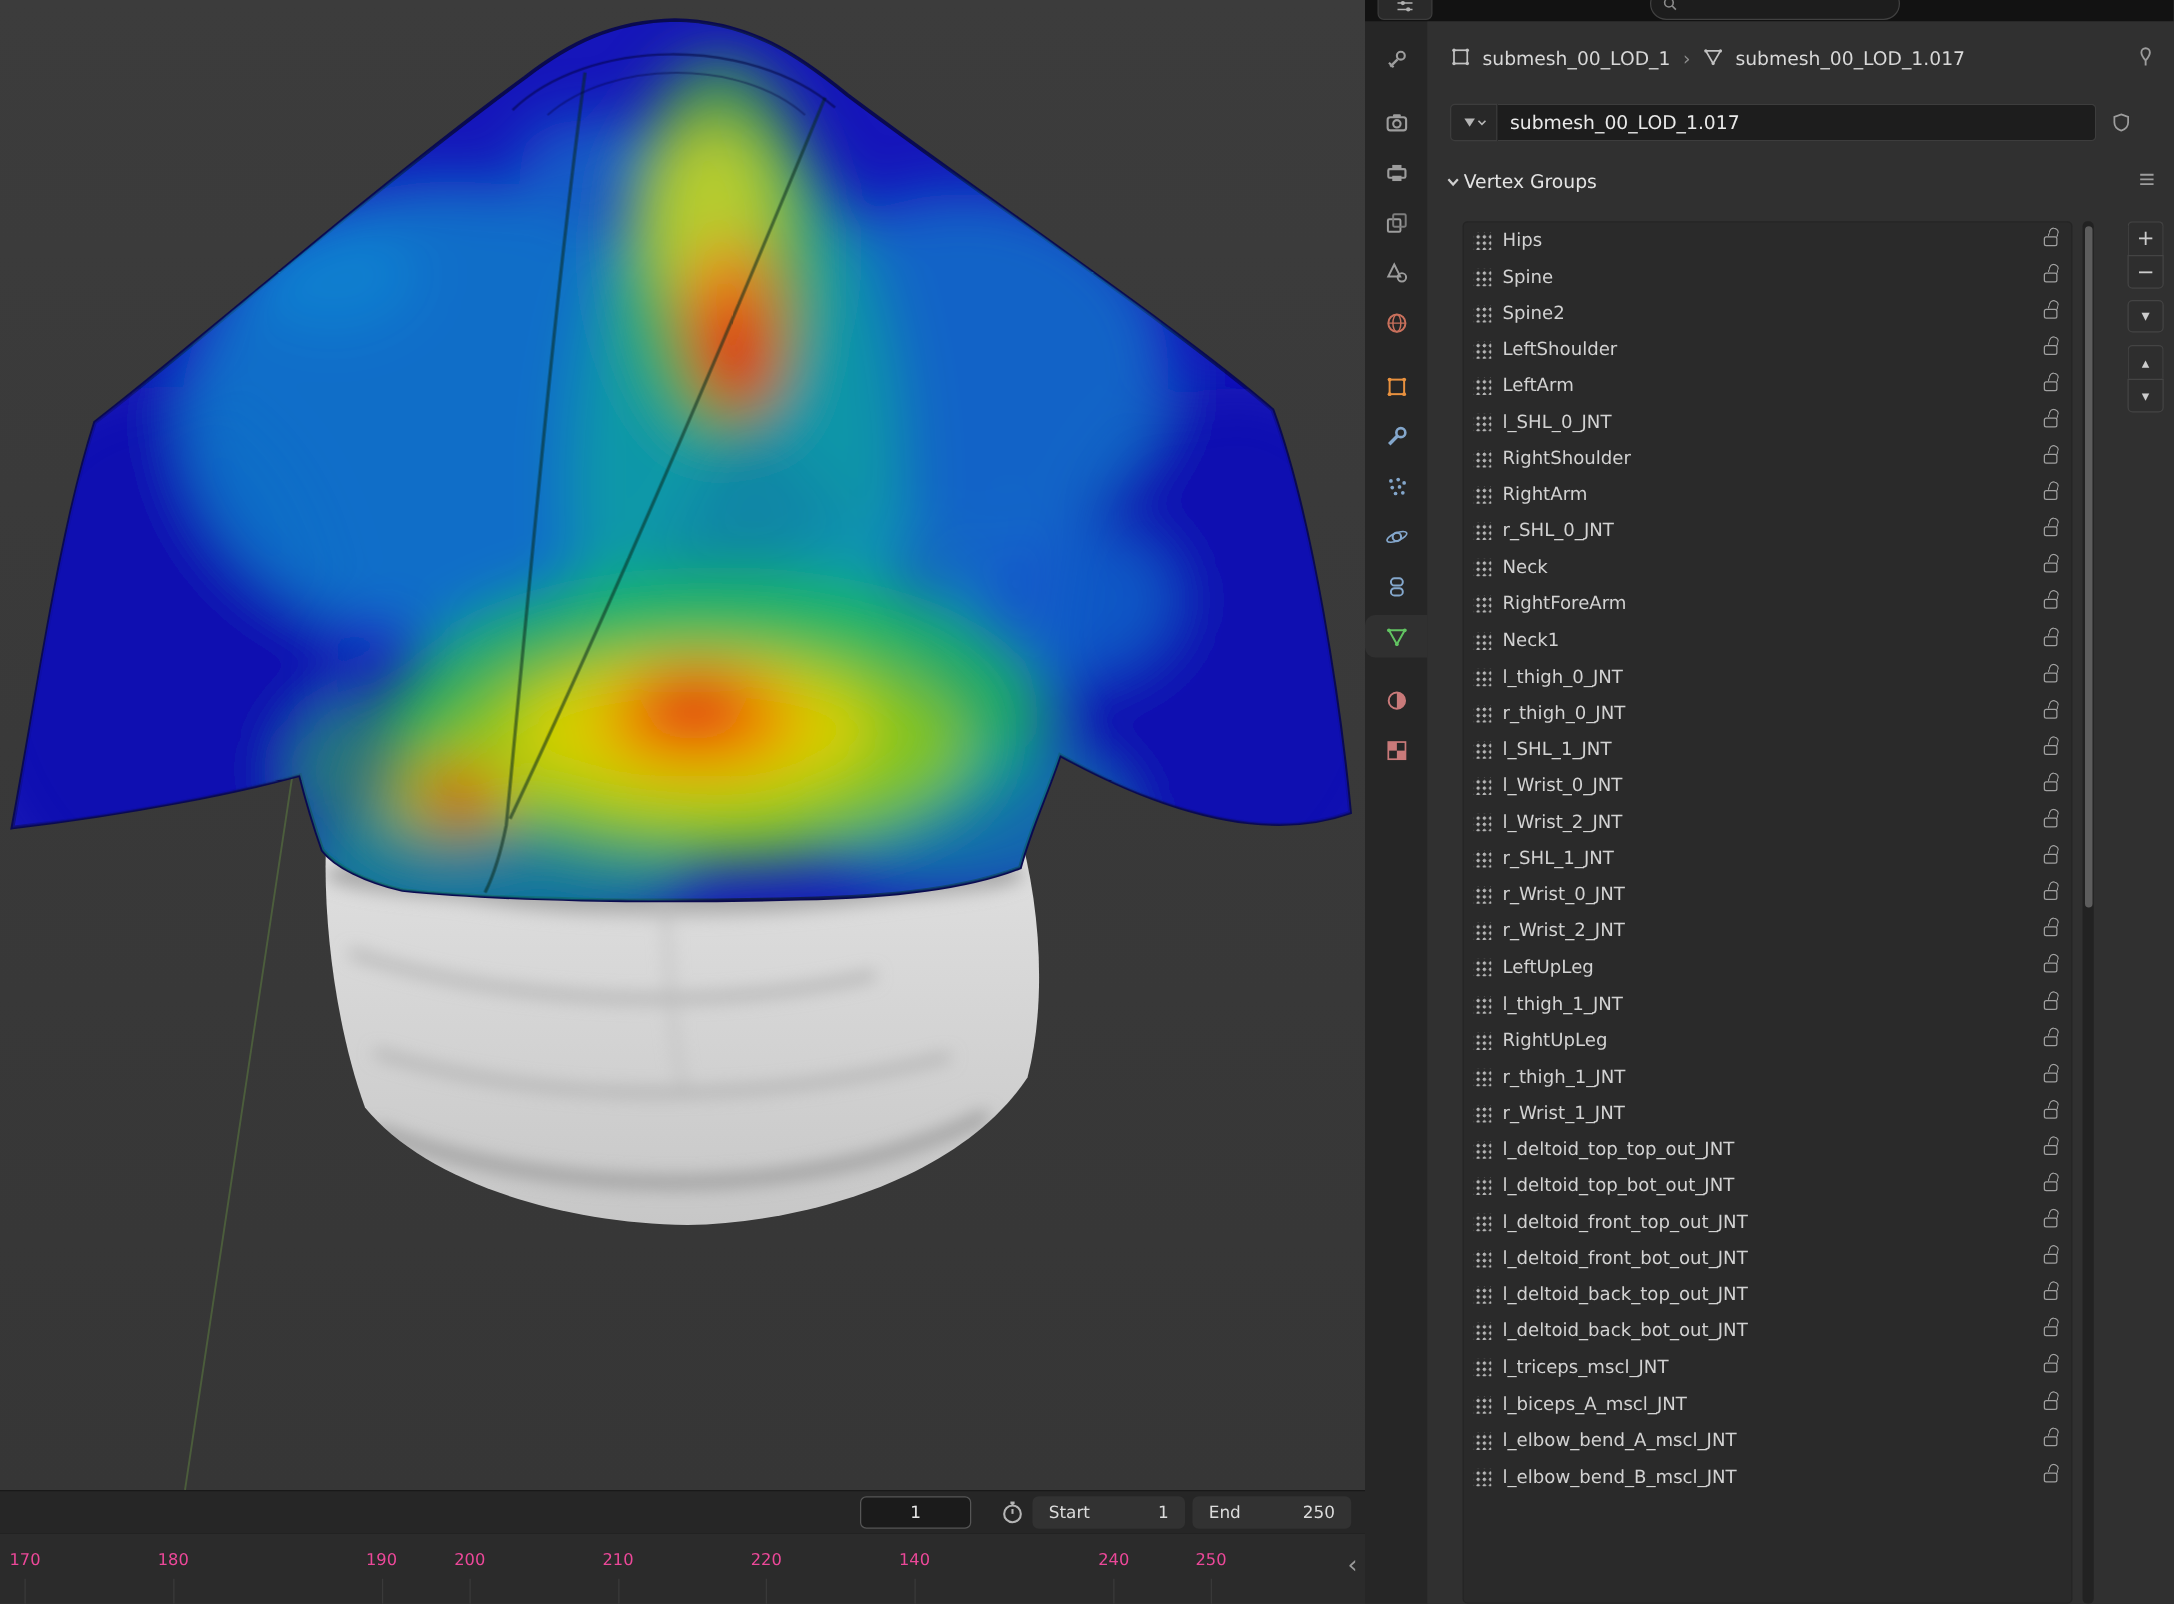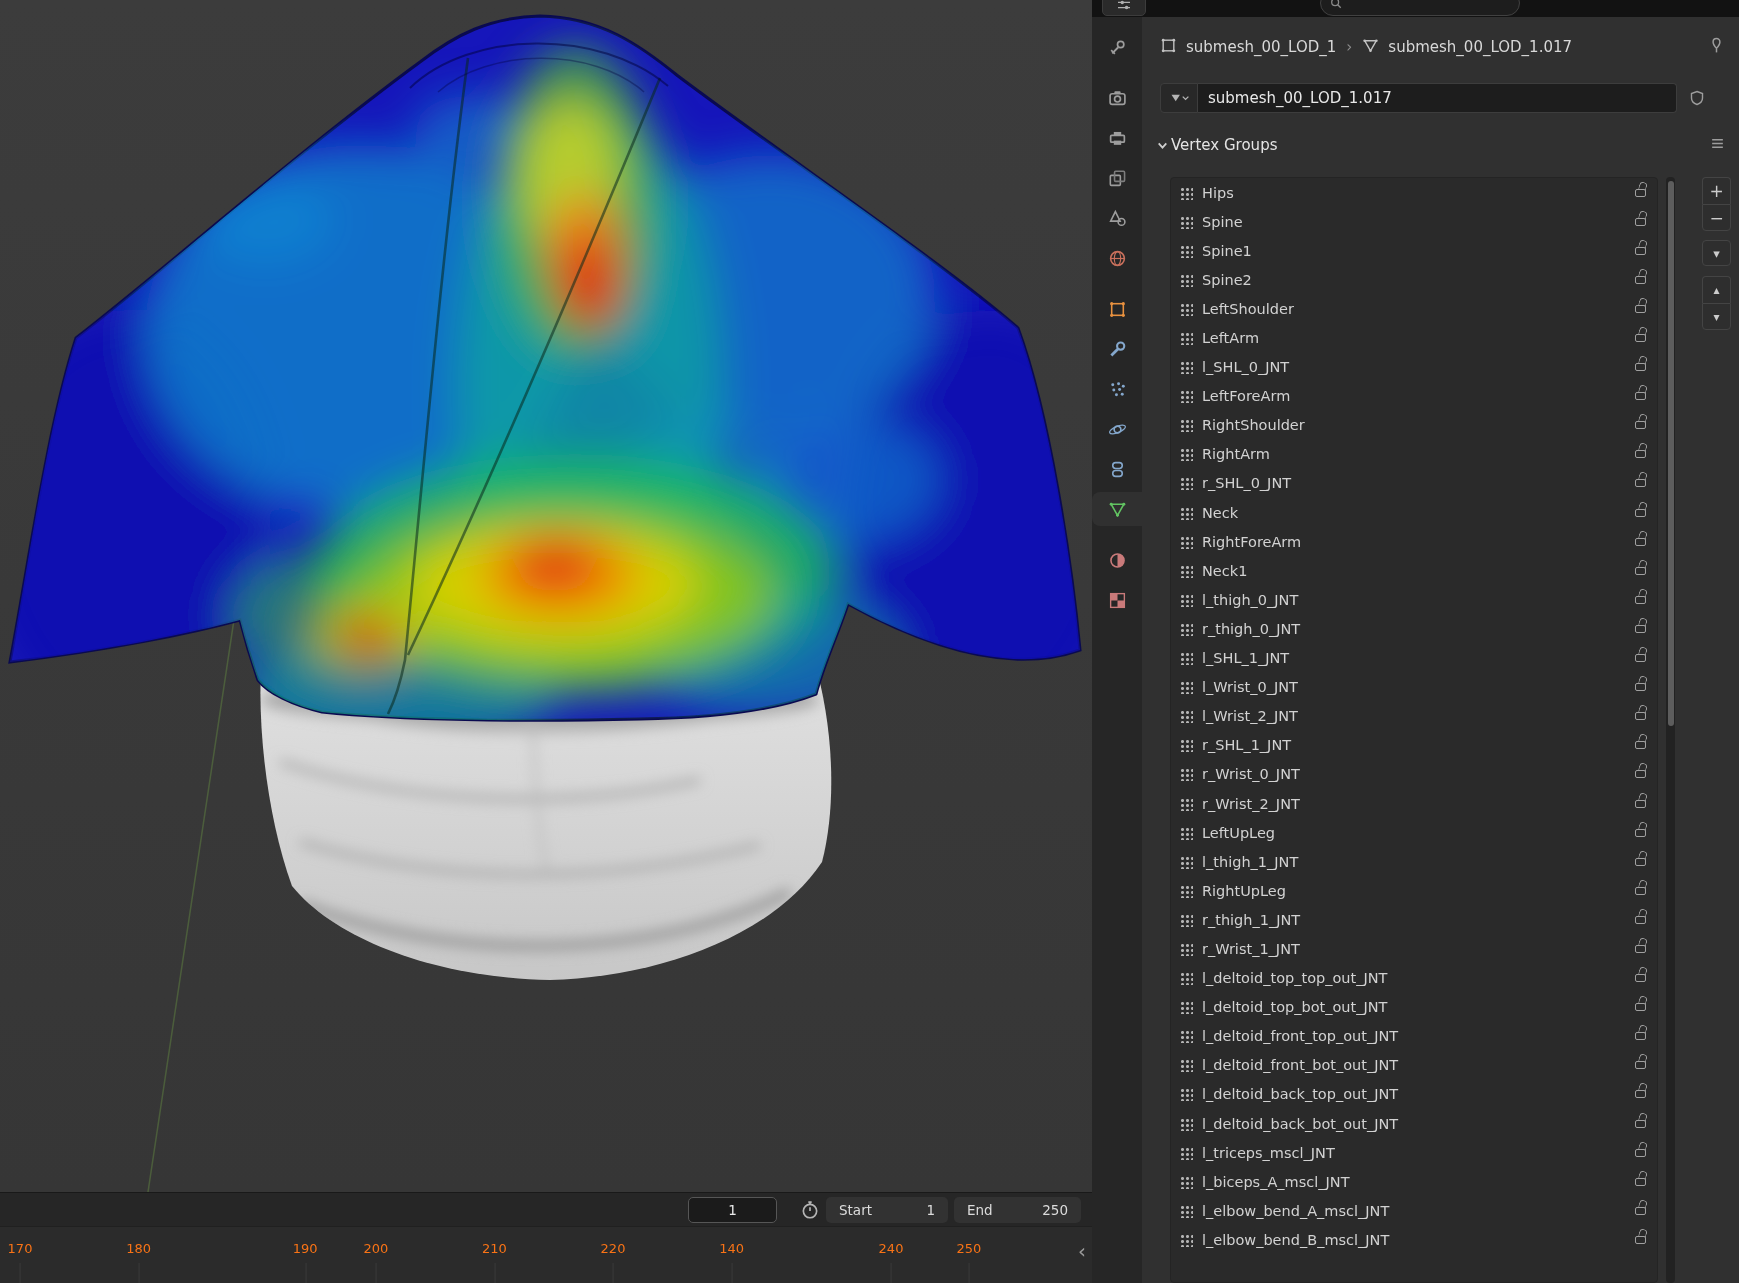--- a/index.html
+++ b/index.html
@@ -23,21 +23,21 @@
   .clock-wrap { position:absolute; left:800px; top:7px; width:20px; height:20px; }
   .range-field { position:absolute; top:4px; height:26px; background:#323232; border-radius:5px;
                  color:#dcdcdc; font-size:13.5px; display:flex; align-items:center;
                  justify-content:space-between; padding:0 13px; }
   .range-start { left:826px; width:122px; }
   .range-end   { left:954px; width:127px; }
 
   
   .ruler { position:absolute; left:0; top:1226px; width:1092px; height:57px;
            background:#2b2b2b; border-top:1px solid #202020; }
-  .tick { position:absolute; top:14px; transform:translateX(-50%); font-size:13px; color:#f97316; }
+  .tick { position:absolute; top:14px; transform:translateX(-50%); font-size:13px; color:#ec4899; }
   .tick::after { content:""; position:absolute; left:50%; top:22px; width:1px; height:21px; background:#3a3a3a; }
   .ruler-collapse { position:absolute; right:6px; top:14px; font-size:20px; color:#9a9a9a; line-height:20px; }
 
   
   .sidebar { position:absolute; left:1092px; top:0; width:50px; height:1283px; background:#262626; }
   .tabs { position:absolute; left:0; top:17px; width:50px; padding-top:13px;
           display:flex; flex-direction:column; align-items:center; }
   .tab { width:42px; height:34px; margin-bottom:6px; display:flex; align-items:center;
          justify-content:center; border-radius:6px 0 0 6px; }
   .tab.brk { margin-bottom:17px; }
@@ -407,46 +407,36 @@
     <span class="vg-label">Hips</span>
     <span class="lock-icon"></span>
   </div>
       <div class="vg-row">
     <span class="vg-icon"></span>
     <span class="vg-label">Spine</span>
     <span class="lock-icon"></span>
   </div>
       <div class="vg-row">
     <span class="vg-icon"></span>
-    <span class="vg-label">Spine1</span>
-    <span class="lock-icon"></span>
-  </div>
-      <div class="vg-row">
-    <span class="vg-icon"></span>
     <span class="vg-label">Spine2</span>
     <span class="lock-icon"></span>
   </div>
       <div class="vg-row">
     <span class="vg-icon"></span>
     <span class="vg-label">LeftShoulder</span>
     <span class="lock-icon"></span>
   </div>
       <div class="vg-row">
     <span class="vg-icon"></span>
     <span class="vg-label">LeftArm</span>
     <span class="lock-icon"></span>
   </div>
       <div class="vg-row">
     <span class="vg-icon"></span>
     <span class="vg-label">l_SHL_0_JNT</span>
-    <span class="lock-icon"></span>
-  </div>
-      <div class="vg-row">
-    <span class="vg-icon"></span>
-    <span class="vg-label">LeftForeArm</span>
     <span class="lock-icon"></span>
   </div>
       <div class="vg-row">
     <span class="vg-icon"></span>
     <span class="vg-label">RightShoulder</span>
     <span class="lock-icon"></span>
   </div>
       <div class="vg-row">
     <span class="vg-icon"></span>
     <span class="vg-label">RightArm</span>

